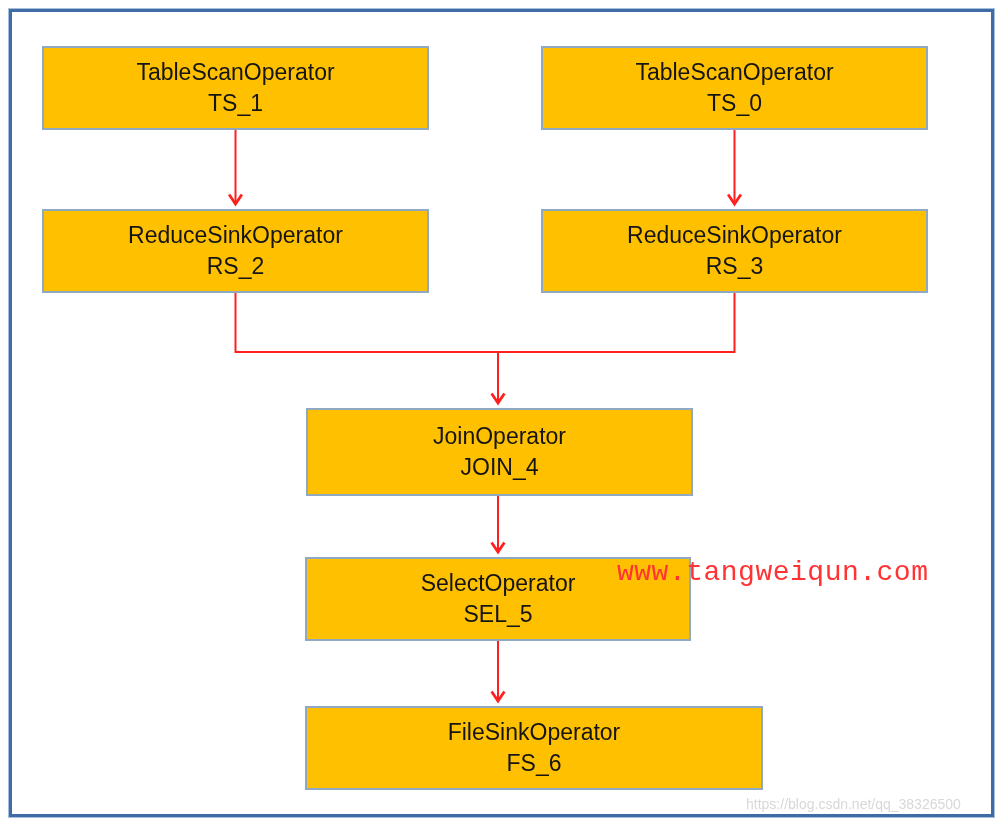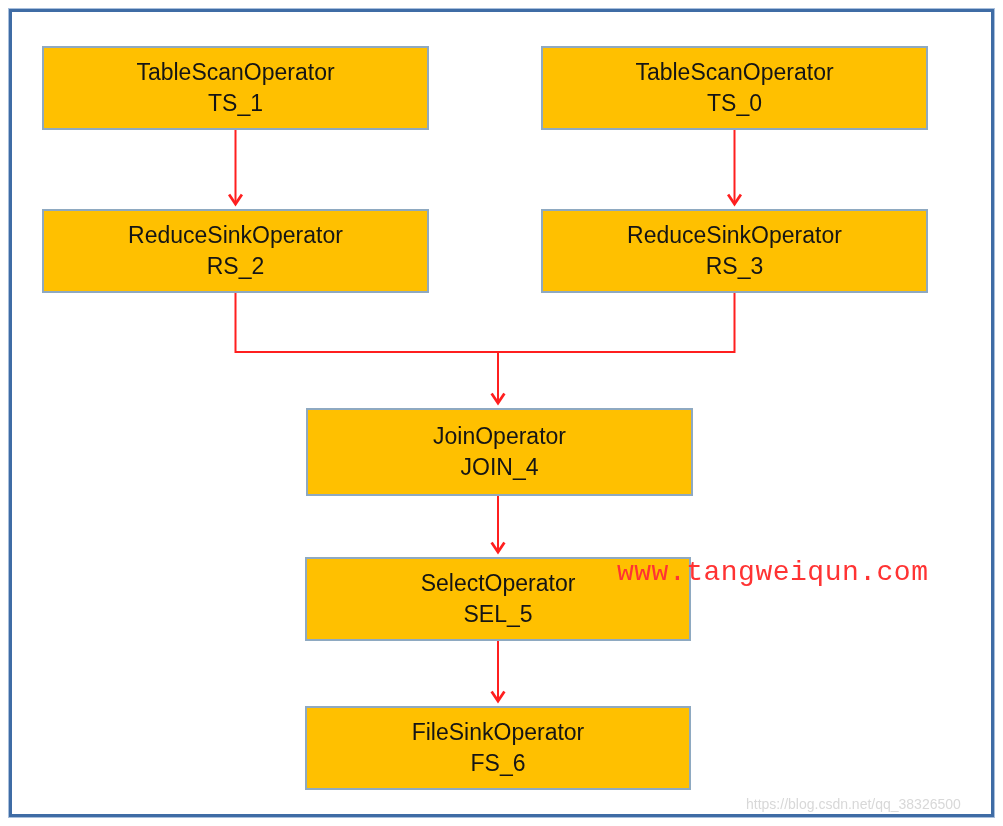--- a/index.html
+++ b/index.html
@@ -61,21 +61,21 @@
     line-height: 31px;
     text-align: center;
     white-space: nowrap;
   }
   #node-ts1  { left: 42px;  top: 46px;  width: 387px; height: 84px; }
   #node-ts0  { left: 541px; top: 46px;  width: 387px; height: 84px; }
   #node-rs2  { left: 42px;  top: 209px; width: 387px; height: 84px; }
   #node-rs3  { left: 541px; top: 209px; width: 387px; height: 84px; }
   #node-join4 { left: 306px; top: 408px; width: 387px; height: 88px; }
   #node-sel5  { left: 305px; top: 557px; width: 386px; height: 84px; align-items: center; }
-  #node-fs6   { left: 305px; top: 706px; width: 386px; height: 84px; }
+  #node-fs6   { left: 305px; top: 706px; width: 458px; height: 84px; }
 
   .watermark-site {
     position: absolute;
     left: 617px;
     top: 509px;
     font-family: "Liberation Mono", "DejaVu Sans Mono", monospace;
     font-size: 28px;
     line-height: 34px;
     letter-spacing: 0.5px;
     color: var(--watermark-red, #ff3333);

